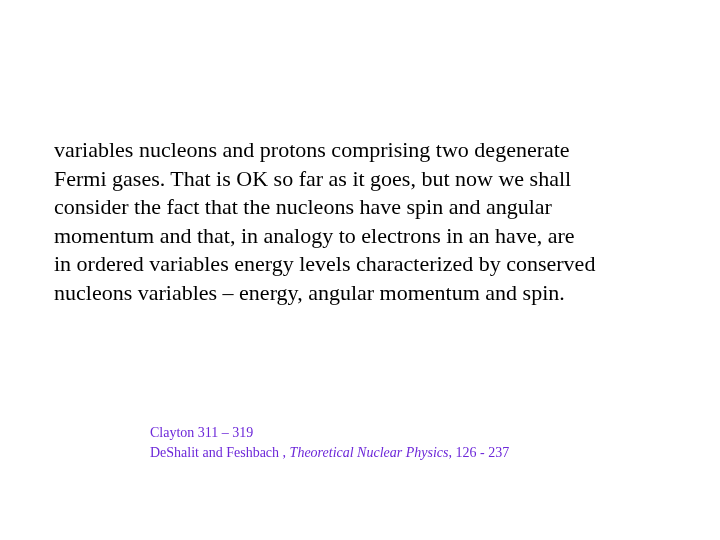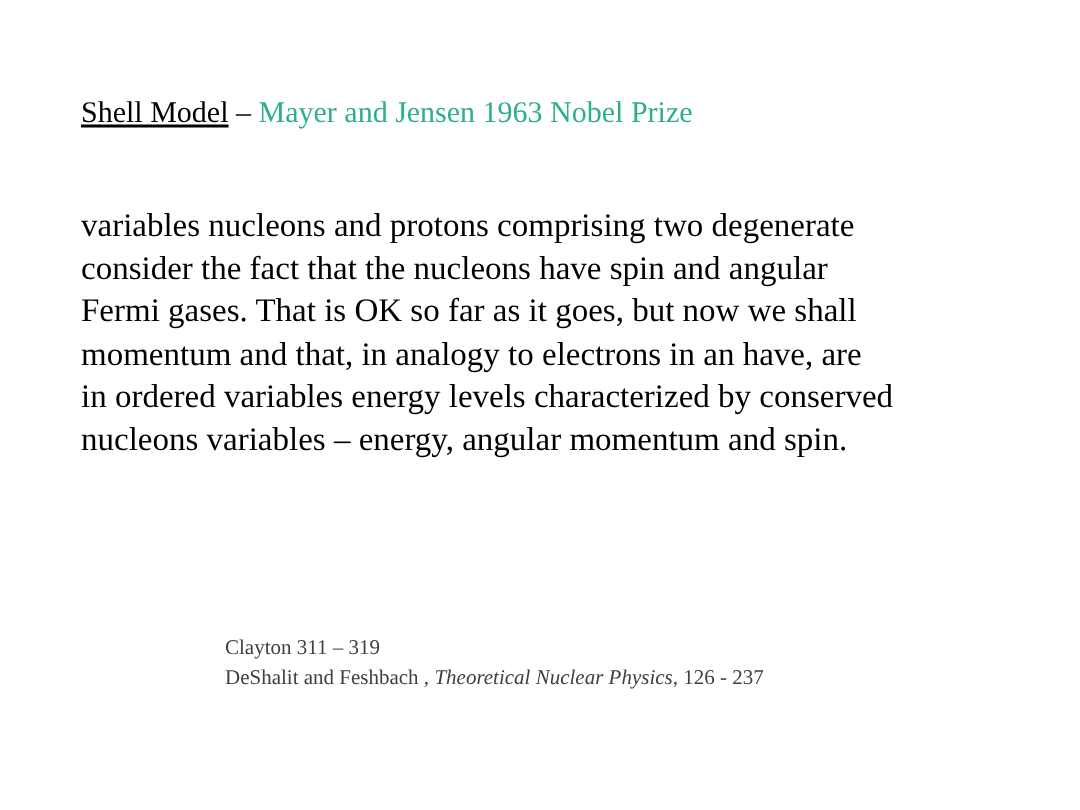--- a/index.html
+++ b/index.html
@@ -55,43 +55,40 @@
     }
     .body-line.indent {
       padding-left: 14px;
     }
     .refs {
       position: absolute;
       left: 150px;
       top: 423px;
       font-size: 14px;
       line-height: 20px;
-      color: #404040;
+      color: #6d28d9;
     }
     .ref-line {
       display: block;
       white-space: nowrap;
     }
     .ref-italic {
       font-style: italic;
     }
   </style>
 </head>
 <body>
 
 <div class="slide">
 
-  <div class="title-line">
-    <span class="title-main">Shell Model</span><span class="title-sep"> – </span><span class="title-sub">Mayer and Jensen 1963 Nobel Prize</span>
-  </div>
 
   <div class="body-para">
     <span class="body-line">variables nucleons and protons comprising two degenerate</span>
+    <span class="body-line">Fermi gases. That is OK so far as it goes, but now we shall</span>
     <span class="body-line">consider the fact that the nucleons have spin and angular</span>
-    <span class="body-line">Fermi gases. That is OK so far as it goes, but now we shall</span>
     <span class="body-line">momentum and that, in analogy to electrons in an have, are</span>
     <span class="body-line">in ordered variables energy levels characterized by conserved</span>
     <span class="body-line">nucleons variables – energy, angular momentum and spin.</span>
   </div>
 
   <div class="refs">
     <span class="ref-line">Clayton 311 – 319</span>
     <span class="ref-line"><span>DeShalit and Feshbach , </span><span class="ref-italic">Theoretical Nuclear Physics</span><span>, 126 - 237</span></span>
   </div>
 

